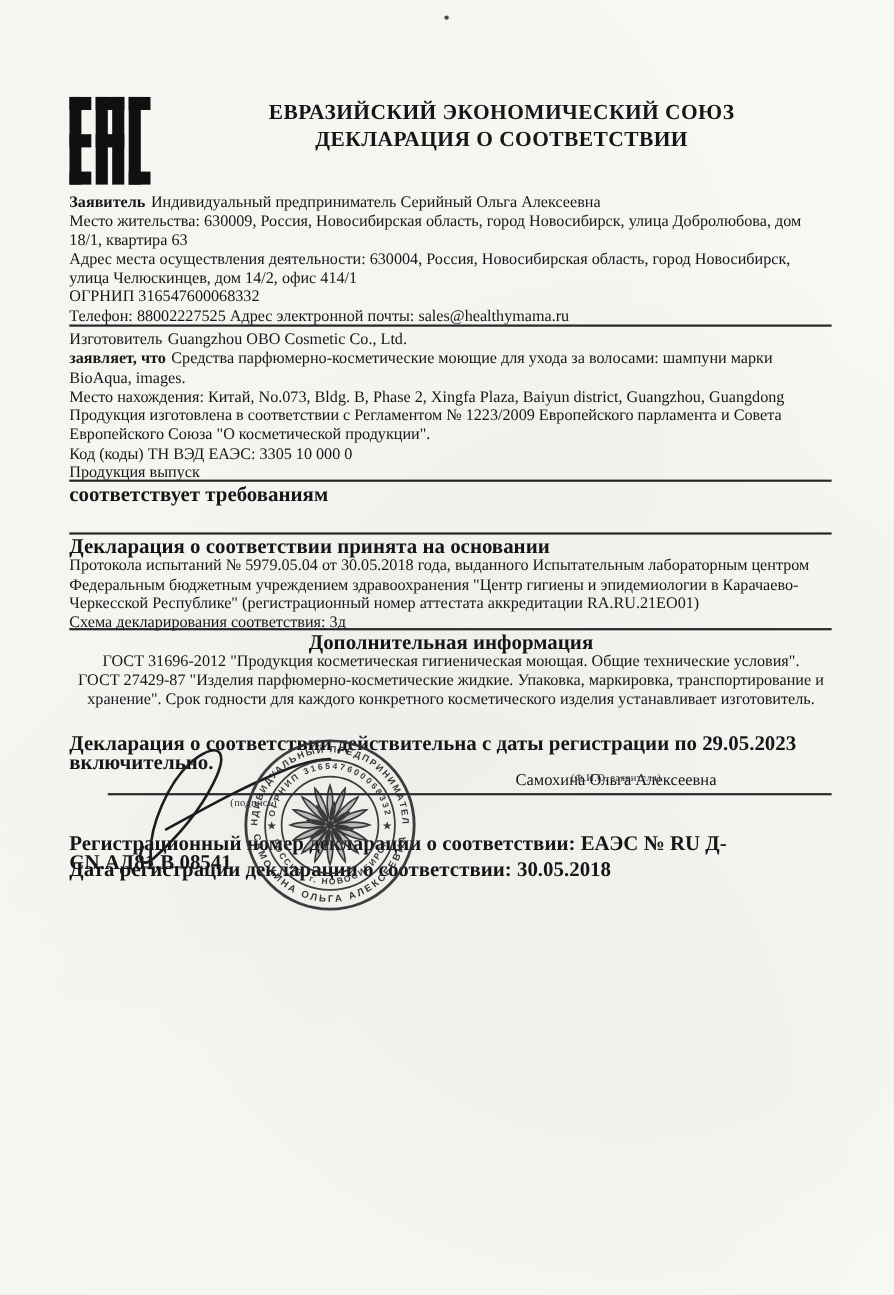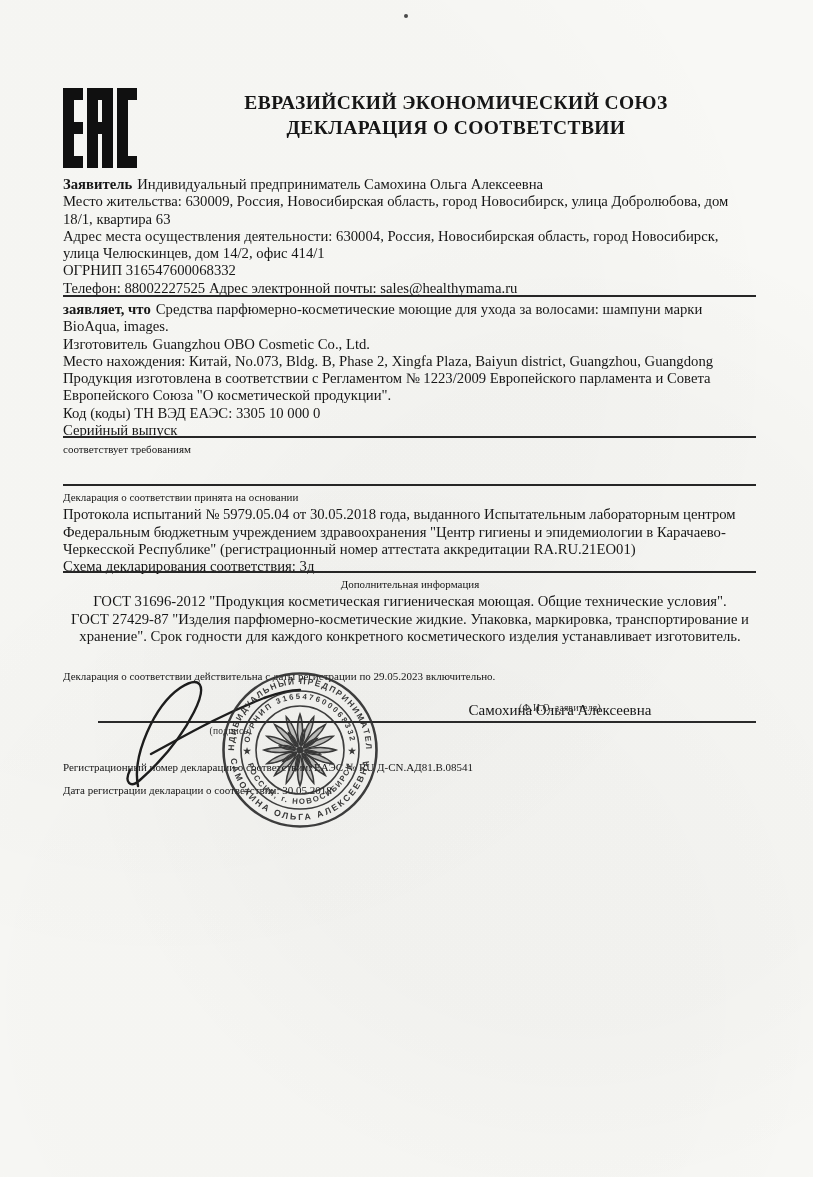--- a/index.html
+++ b/index.html
@@ -16,21 +16,21 @@
   .abs{position:absolute;}
   .speck{width:4px;height:4px;border-radius:50%;background:#4a4a4a;left:404px;top:14px;}
   .header{left:63px;top:88px;width:694px;display:flex;align-items:flex-start;}
   .eac-logo{flex:0 0 92px;}
   .titles{flex:1;text-align:center;font-weight:bold;font-size:19.5px;line-height:25px;letter-spacing:.4px;padding-top:2px;}
   .sec{left:63px;width:694px;font-size:14.7px;line-height:17.3px;}
   .sec p{margin:0;}
   .lb{font-weight:bold;margin-right:5px;}
   .blk{display:block;}
   .rule{left:63px;width:693px;height:2px;background:#262626;}
-  .bold-line{font-weight:normal;font-size:11px;}
+  .bold-line{font-weight:bold;font-size:19px;}
   .sig-name{left:380px;top:702px;width:360px;text-align:center;font-size:15px;}
   .sig-rule{left:98px;top:721px;width:658px;height:2px;background:#2a2a2a;}
   .cap{font-size:9.5px;color:#2b2b2b;text-align:center;letter-spacing:.3px;}
   .cap-sign{left:168px;top:726px;width:125px;}
   .cap-fio{left:380px;top:703px;width:360px;}
   .stamp{left:221px;top:671px;width:158px;height:158px;opacity:.93;}
   .stamp text{fill:#2c2c2c;font-family:"Liberation Sans", sans-serif;font-weight:bold;}
   .t-outer{font-size:8.4px;letter-spacing:1.6px;}
   .t-outer-b{font-size:8.8px;letter-spacing:2.2px;}
   .t-inner{font-size:7.8px;letter-spacing:2.1px;}
@@ -63,35 +63,35 @@
         </g>
       </svg>
     </div>
     <div class="titles">
       <span class="blk">ЕВРАЗИЙСКИЙ ЭКОНОМИЧЕСКИЙ СОЮЗ</span>
       <span class="blk">ДЕКЛАРАЦИЯ О СООТВЕТСТВИИ</span>
     </div>
   </div>
 
   <div class="abs sec" style="top:176px;">
-    <p><span class="lb">Заявитель</span><span>Индивидуальный предприниматель Самохина Ольга Алексеевна</span></p>
+    <p><span class="lb">Заявитель</span><span>Индивидуальный предприниматель Серийный Ольга Алексеевна</span></p>
     <p>Место жительства: 630009, Россия, Новосибирская область, город Новосибирск, улица Добролюбова, дом 18/1, квартира 63</p>
     <p>Адрес места осуществления деятельности: 630004, Россия, Новосибирская область, город Новосибирск, улица Челюскинцев, дом 14/2, офис 414/1</p>
     <p>ОГРНИП 316547600068332</p>
     <p>Телефон: 88002227525 Адрес электронной почты: sales@healthymama.ru</p>
   </div>
   <div class="abs rule" style="top:295px;"></div>
 
   <div class="abs sec" style="top:301px;">
+    <p><span style="margin-right:5px;">Изготовитель</span><span>Guangzhou OBO Cosmetic Co., Ltd.</span></p>
     <p><span class="lb">заявляет, что</span><span>Средства парфюмерно-косметические моющие для ухода за волосами: шампуни марки BioAqua, images.</span></p>
-    <p><span style="margin-right:5px;">Изготовитель</span><span>Guangzhou OBO Cosmetic Co., Ltd.</span></p>
     <p>Место нахождения: Китай, No.073, Bldg. B, Phase 2, Xingfa Plaza, Baiyun district, Guangzhou, Guangdong</p>
     <p>Продукция изготовлена в соответствии с Регламентом № 1223/2009 Европейского парламента и Совета Европейского Союза "О косметической продукции".</p>
     <p>Код (коды) ТН ВЭД ЕАЭС: 3305 10 000 0</p>
-    <p>Серийный выпуск</p>
+    <p>Продукция выпуск</p>
   </div>
   <div class="abs rule" style="top:436px;"></div>
 
   <div class="abs sec" style="top:441px;">
     <p class="bold-line">соответствует требованиям</p>
   </div>
   <div class="abs rule" style="top:484px;"></div>
 
   <div class="abs sec" style="top:489px;">
     <p class="bold-line">Декларация о соответствии принята на основании</p>

